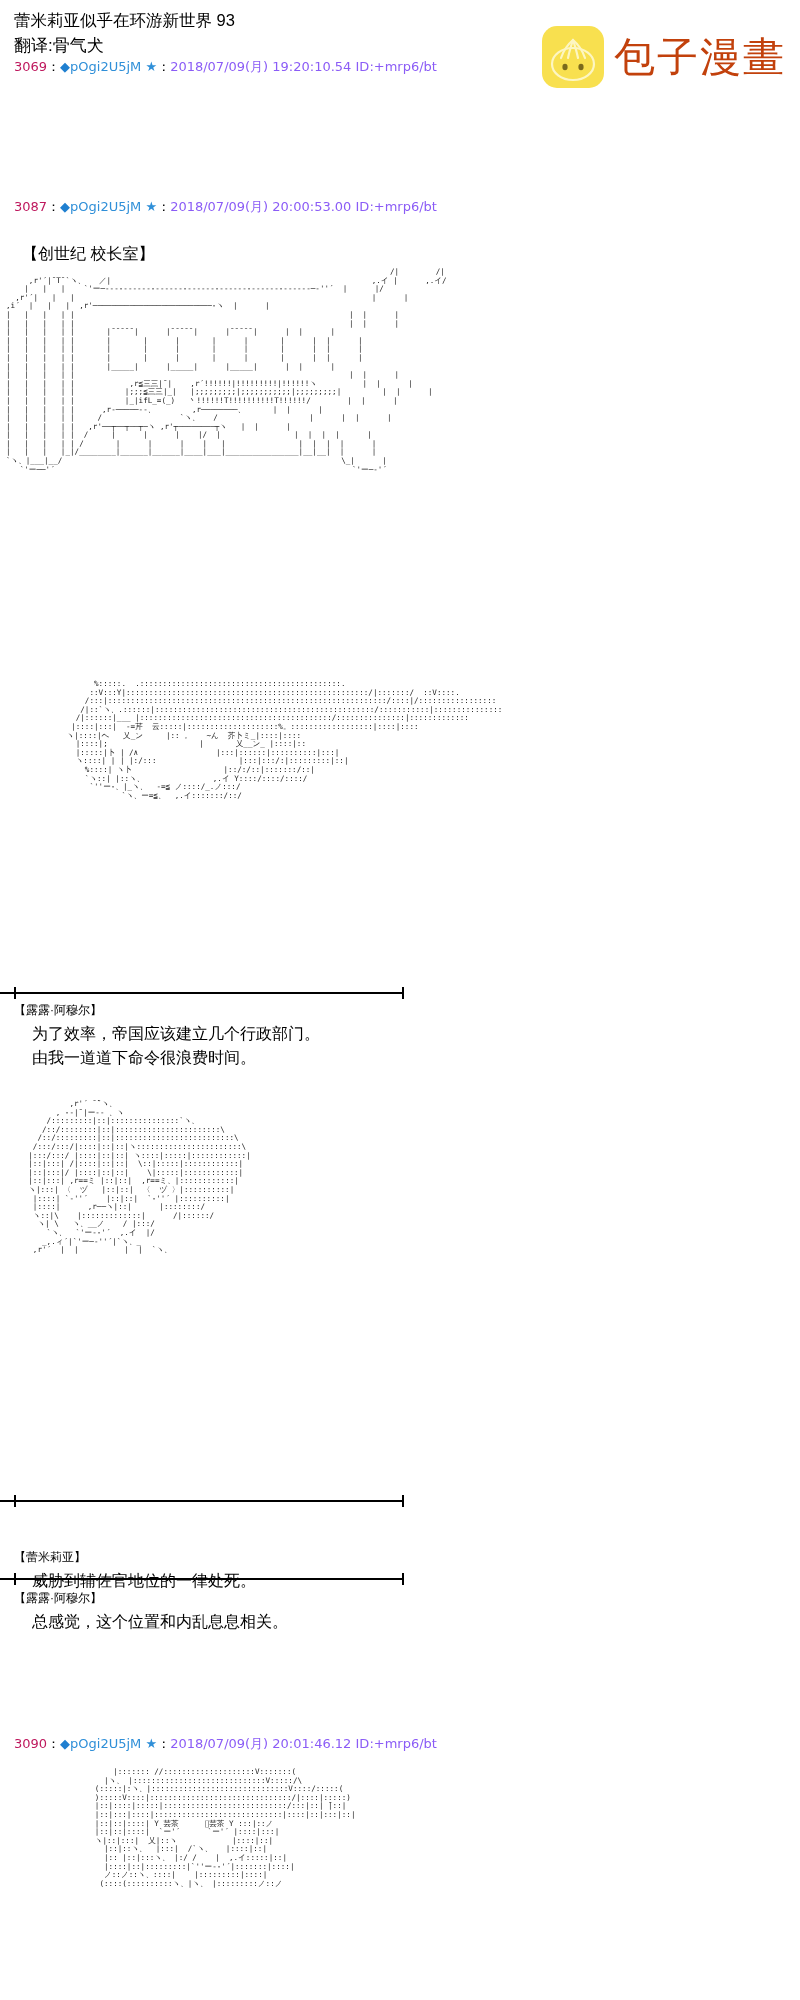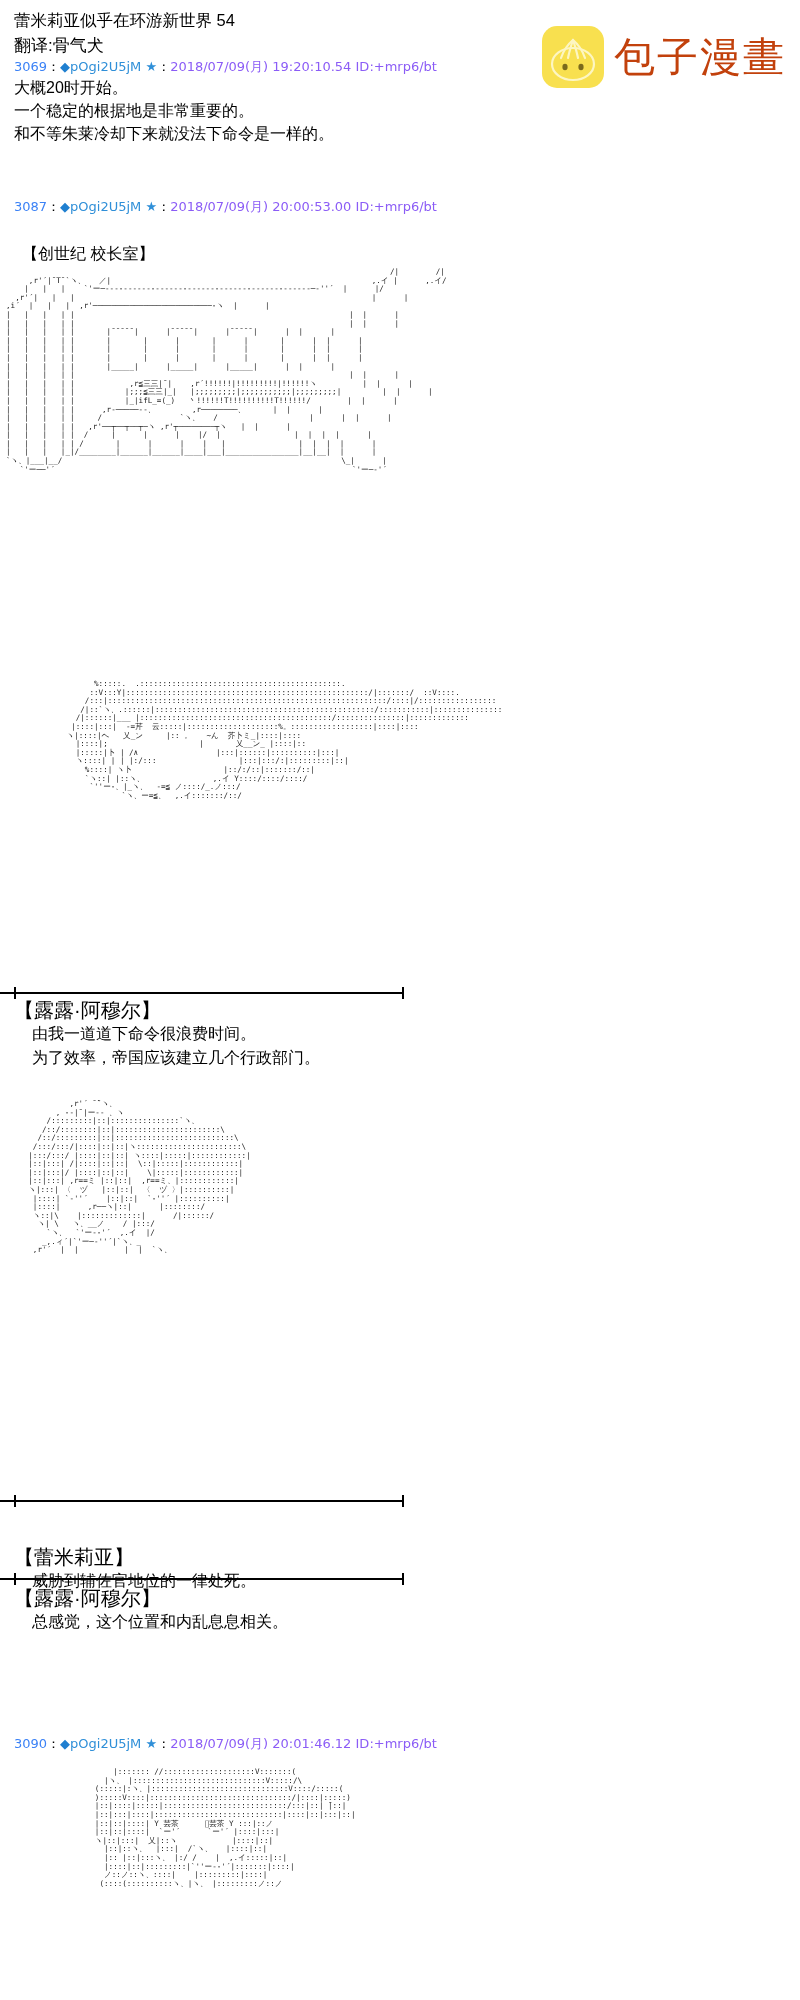--- a/index.html
+++ b/index.html
@@ -64,21 +64,21 @@
   }
 
   
   .post-meta {
     font-size: 13px;
     line-height: 18px;
     color: #000;
     white-space: nowrap;
     font-family: "DejaVu Sans", "Liberation Sans", sans-serif;
   }
-  .post-meta .num { color: #3b82f6; }
+  .post-meta .num { color: #be185d; }
   .post-meta .sep { color: #000; }
   .post-meta .handle {
     color: #2f8fd8;
   }
   .post-meta .diamond { color: #1f7fd0; font-size: 13px; }
   .post-meta .star { color: #2f8fd8; font-size: 13px; }
   .post-meta .date { color: #8b5cf6; }
 
   .post-body {
     font-size: 16px;
@@ -110,21 +110,21 @@
     top: -5px;
     width: 2px;
     height: 12px;
     background: #000;
   }
   .rule-tick.right {
     left: auto;
     right: 0;
   }
   .speaker {
-    font-size: 20px;
+    font-size: 12px;
     line-height: 24px;
     white-space: nowrap;
   }
   .line {
     font-size: 16px;
     line-height: 24px;
     white-space: nowrap;
     padding-left: 18px;
   }
   .scene-label {
@@ -146,32 +146,27 @@
       <path d="M31 14 C33 20 35 27 36 32" fill="none" stroke="#fdf6c2" stroke-width="2.2" stroke-linecap="round"></path>
       <path d="M31 14 C37 19 41 26 43 32" fill="none" stroke="#fdf6c2" stroke-width="2.2" stroke-linecap="round"></path>
       <ellipse cx="23" cy="41" rx="2.6" ry="3.2" fill="#7a6a1c"></ellipse>
       <ellipse cx="39" cy="41" rx="2.6" ry="3.2" fill="#7a6a1c"></ellipse>
     </svg>
   </div>
   <div class="brand-text">包子漫畫</div>
 </div>
 
 <div class="thread-head">
-  <div class="thread-title">蕾米莉亚似乎在环游新世界  54</div>
+  <div class="thread-title">蕾米莉亚似乎在环游新世界  93</div>
   <div class="thread-translator">翻译:骨气犬</div>
 </div>
 
 <div class="abs" style="left:14px; top:58px;">
   <div class="post-meta">
     <span class="num">3069</span><span class="sep">：</span><span class="diamond">◆</span><span class="handle">pOgi2U5jM</span> <span class="star">★</span><span class="sep">：</span><span class="date">2018/07/09(月) 19:20:10.54</span> <span class="date">ID:+mrp6/bt</span>
-  </div>
-  <div class="post-body">
-    <div>大概20时开始。</div>
-    <div>一个稳定的根据地是非常重要的。</div>
-    <div>和不等朱莱冷却下来就没法下命令是一样的。</div>
   </div>
 </div>
 
 <div class="abs" style="left:14px; top:198px;">
   <div class="post-meta">
     <span class="num">3087</span><span class="sep">：</span><span class="diamond">◆</span><span class="handle">pOgi2U5jM</span> <span class="star">★</span><span class="sep">：</span><span class="date">2018/07/09(月) 20:00:53.00</span> <span class="date">ID:+mrp6/bt</span>
   </div>
 </div>
 
 <div class="abs scene-label" style="left:22px; top:242px;">【创世纪  校长室】</div>
@@ -217,22 +212,22 @@
                     `ヽ、ー=≦、  ,.イ:::::::/::/</div>
 
 <div class="abs rule-wrap" style="left:0px; top:992px; width:404px;">
   <div class="rule"></div>
   <div class="rule-tick"></div>
   <div class="rule-tick right"></div>
 </div>
 
 <div class="abs" style="left:14px; top:998px;">
   <div class="speaker">【露露·阿穆尔】</div>
+  <div class="line">为了效率，帝国应该建立几个行政部门。</div>
   <div class="line">由我一道道下命令很浪费时间。</div>
-  <div class="line">为了效率，帝国应该建立几个行政部门。</div>
 </div>
 
 <div class="abs aa" style="left:10px; top:1100px; width:520px;">             ,r'´ ̄ ̄`ヽ、
           , -‐|¯|ー‐- 、ヽ
         /:::::::::|::|:::::::::::::::`ヽ、
        /::/::::::::|::|:::::::::::::::::::::::\
       /::/:::::::::|::|::::::::::::::::::::::::::\
      /:::/:::/|::::|::|::|ヽ:::::::::::::::::::::::\
     |:::/:::/ |::::|::|::| ヽ::::|:::::|::::::::::::|
     |::|:::| /|::::|::|::|  \::|:::::|::::::::::::|

